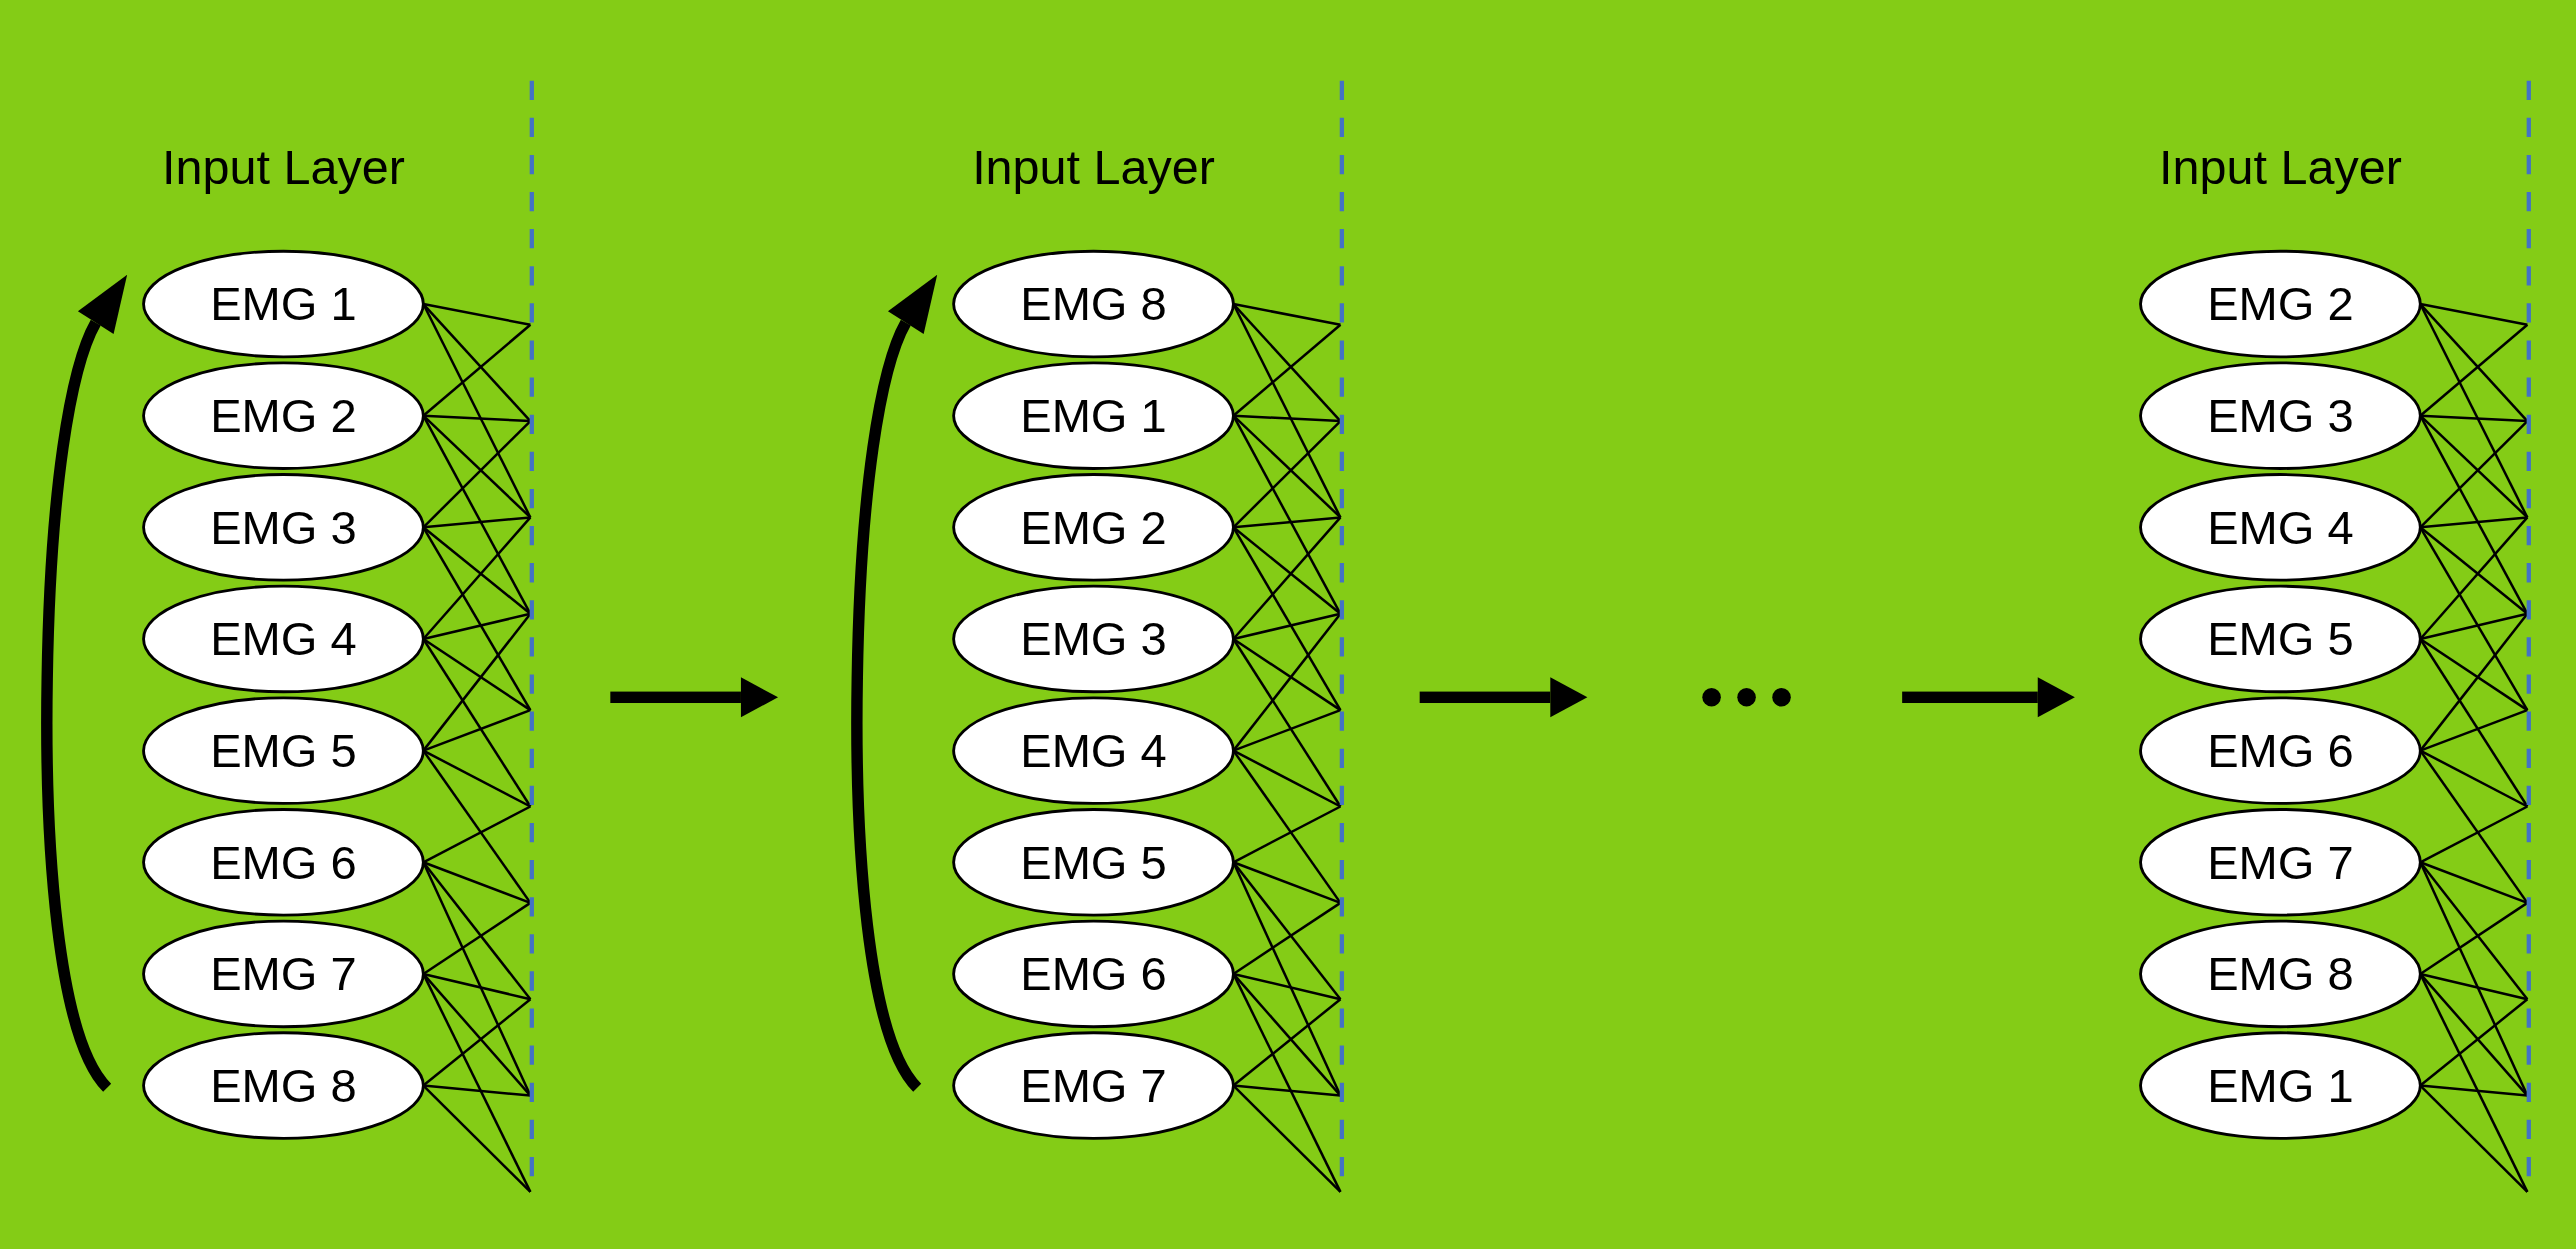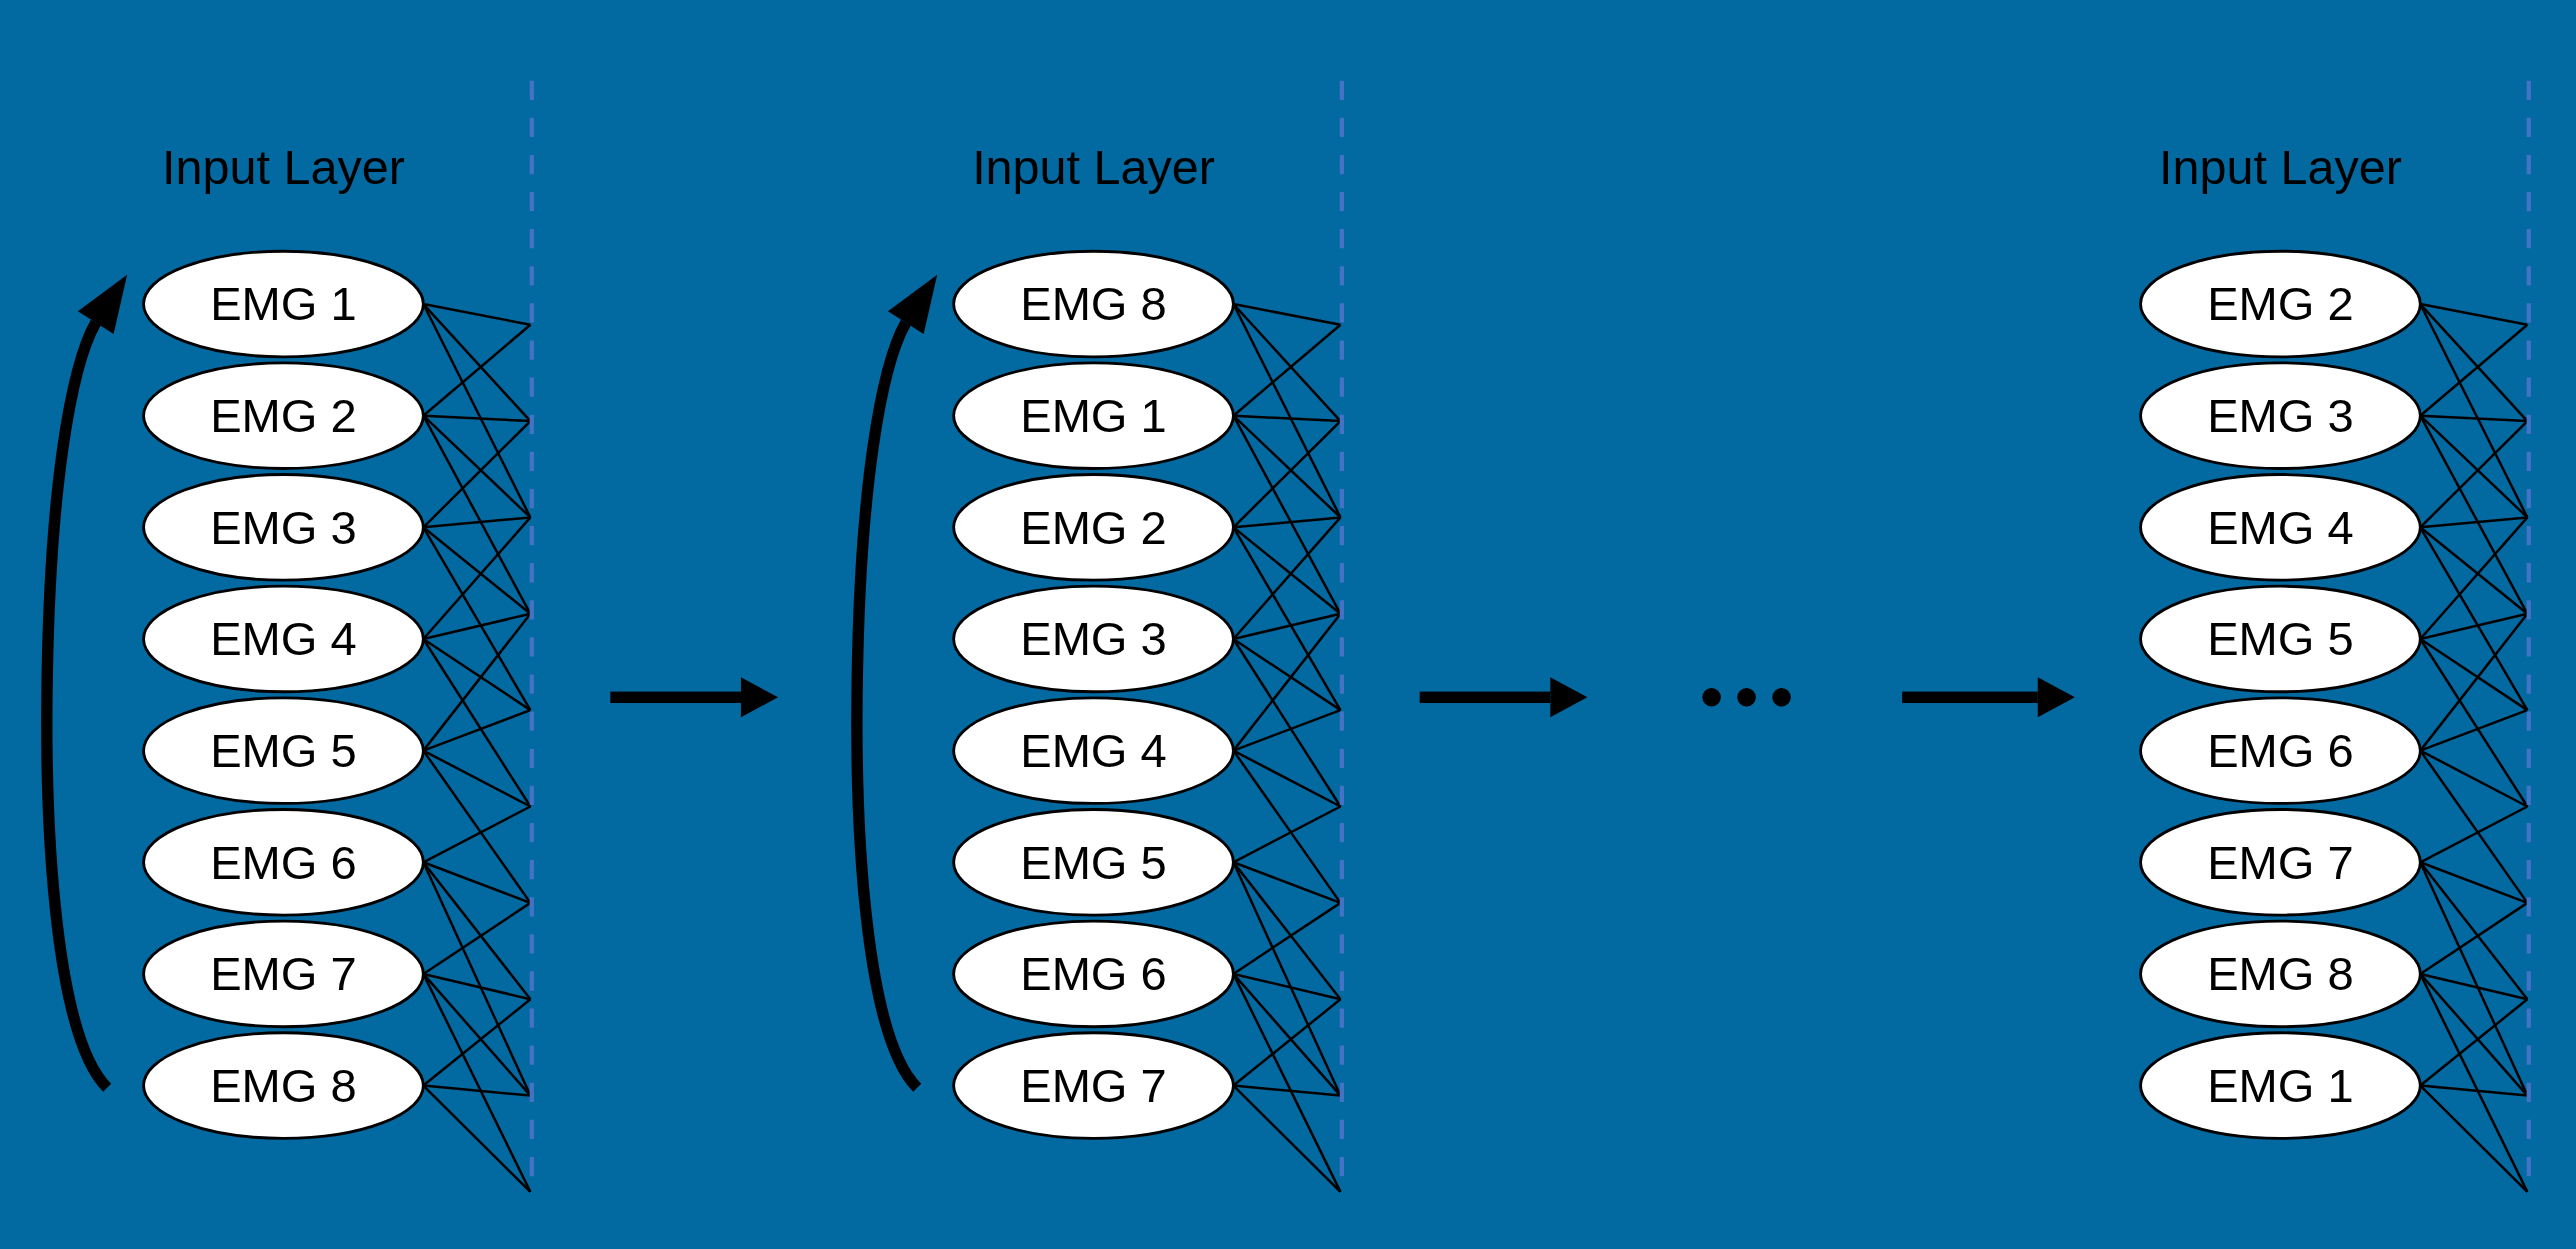--- a/index.html
+++ b/index.html
@@ -1,20 +1,20 @@
 <!DOCTYPE html>
 <html style="font-size:11.4px"><head>
 <meta charset="utf-8">
 <style>
   html, body { margin: 0; padding: 0; background: #ffffff; }
   .figure {
     position: relative;
     width: 2576px;
     height: 1249px;
-    background: #0369a1;
+    background: #84cc16;
     font-family: "Liberation Sans", sans-serif;
     overflow: hidden;
   }
   .figure svg { position: absolute; left: 0; top: 0; }
   text { font-family: "Liberation Sans", sans-serif; fill: #000000; }
   .panel-title { font-size: 68px; }
   .node-label { font-size: 66px; }
 </style>
 </head>
 <body>

